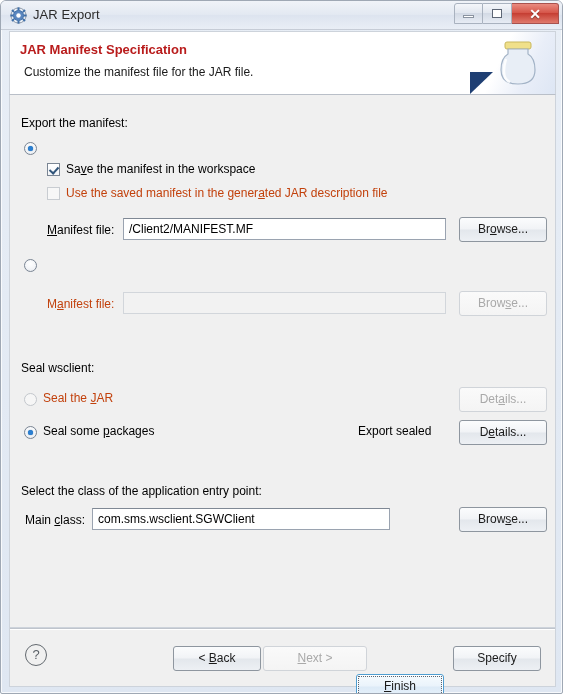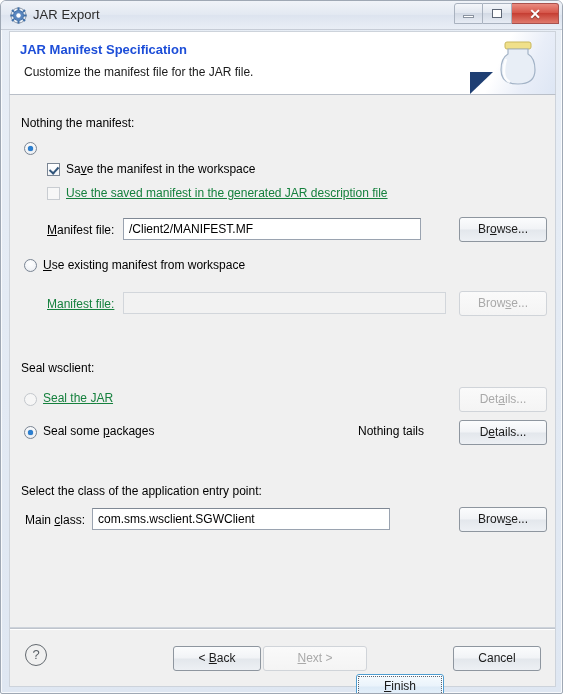--- a/index.html
+++ b/index.html
@@ -110,21 +110,21 @@
     border: 1px solid #cdd3db;
     border-bottom: none;
     box-sizing: border-box;
     overflow: hidden;
   }
   .header-title {
     position: absolute;
     left: 10px; top: 10px;
     font-size: 13px;
     font-weight: bold;
-    color: #1d4ed8;
+    color: #b91c1c;
   }
   .header-sub {
     position: absolute;
     left: 14px; top: 33px;
     font-size: 12px;
     color: #1a1a1a;
   }
   .header-art {
     position: absolute;
     right: 0; top: 0;
@@ -164,21 +164,21 @@
     border-bottom: 1px solid #ffffff;
   }
 
   
   .lbl {
     position: absolute;
     font-size: 12px;
     color: #000000;
     white-space: nowrap;
   }
-  .lbl.dim { color: #15803d; text-decoration: underline; }
+  .lbl.dim { color: #c2410c; }
 
   .radio, .checkbox {
     position: absolute;
     width: 13px; height: 13px;
     box-sizing: border-box;
   }
   .radio {
     border-radius: 50%;
     border: 1px solid #7a8593;
     background: radial-gradient(circle at 50% 35%, #ffffff 0%, #f2f4f7 60%, #dfe3e9 100%);
@@ -326,50 +326,49 @@
         <path d="M43 17 L43 22 Q36 26 36 38 Q36 52 53 52 Q70 52 70 38 Q70 26 63 22 L63 17 Z" fill="#e8eef6" stroke="#9fb0c4" stroke-width="1.2" opacity="0.95"></path>
         <path d="M41 27 Q39 33 39 39 Q39 48 45 50" fill="none" stroke="#ffffff" stroke-width="2.5" opacity="0.85"></path>
       </svg>
     </div>
     <div class="header-title">JAR Manifest Specification</div>
     <div class="header-sub">Customize the manifest file for the JAR file.</div>
   </div>
 
   <div class="body-panel">
 
-    <div class="lbl" style="left:11px; top:21px;">Nothing the manifest:</div>
+    <div class="lbl" style="left:11px; top:21px;">Export the manifest:</div>
 
     <div class="radio checked" style="left:14px; top:47px;"></div>
 
     <div class="checkbox checked" style="left:37px; top:68px;"></div>
     <div class="lbl" style="left:56px; top:67px;">Sa<span class="ul">v</span>e the manifest in the workspace</div>
 
     <div class="checkbox disabled" style="left:37px; top:92px;"></div>
     <div class="lbl dim" style="left:56px; top:91px;">Use the saved manifest in the gener<span class="ul">a</span>ted JAR description file</div>
 
     <div class="lbl" style="left:37px; top:128px;"><span class="ul">M</span>anifest file:</div>
-    <div class="textfield" style="left:113px; top:123px; width:298px;">/Client2/MANIFEST.MF</div>
+    <div class="textfield" style="left:113px; top:123px; width:323px;">/Client2/MANIFEST.MF</div>
     <div class="btn" style="left:449px; top:122px; width:88px;">Br<span class="ul">o</span>wse...</div>
 
     <div class="radio" style="left:14px; top:164px;"></div>
-    <div class="lbl" style="left:33px; top:163px;"><span class="ul">U</span>se existing manifest from workspace</div>
 
     <div class="lbl dim" style="left:37px; top:202px;">M<span class="ul">a</span>nifest file:</div>
     <div class="textfield disabled" style="left:113px; top:197px; width:323px;"></div>
     <div class="btn disabled" style="left:449px; top:196px; width:88px;">Brow<span class="ul">s</span>e...</div>
 
     <div class="lbl" style="left:11px; top:266px;">Seal wsclient:</div>
 
     <div class="radio disabled" style="left:14px; top:298px;"></div>
     <div class="lbl dim" style="left:33px; top:296px;">Seal the <span class="ul">J</span>AR</div>
     <div class="btn disabled" style="left:449px; top:292px; width:88px;">Det<span class="ul">a</span>ils...</div>
 
     <div class="radio checked" style="left:14px; top:331px;"></div>
     <div class="lbl" style="left:33px; top:329px;">Seal some <span class="ul">p</span>ackages</div>
-    <div class="lbl" style="left:348px; top:329px;">Nothing tails</div>
+    <div class="lbl" style="left:348px; top:329px;">Export sealed</div>
     <div class="btn" style="left:449px; top:325px; width:88px;">D<span class="ul">e</span>tails...</div>
 
     <div class="lbl" style="left:11px; top:389px;">Select the class of the application entry point:</div>
 
     <div class="lbl" style="left:15px; top:418px;">Main <span class="ul">c</span>lass:</div>
     <div class="textfield" style="left:82px; top:413px; width:298px;">com.sms.wsclient.SGWClient</div>
     <div class="btn" style="left:449px; top:412px; width:88px;">Brow<span class="ul">s</span>e...</div>
   </div>
 
   <div class="footer">
@@ -377,15 +376,15 @@
   </div>
 
   <div class="help-icon">?</div>
 
   <div class="btn" style="left:172px; top:645px; width:88px;">&lt; <span class="ul">B</span>ack</div>
   <div class="btn disabled" style="left:262px; top:645px; width:104px;"><span class="ul">N</span>ext &gt;</div>
   <div class="btn default" style="left:355px; top:645px; width:88px;">
     <span class="focus-ring"></span>
     <span style="position:relative;"><span class="ul">F</span>inish</span>
   </div>
-  <div class="btn" style="left:452px; top:645px; width:88px;">Cancel</div>
+  <div class="btn" style="left:452px; top:645px; width:88px;">Specify</div>
 
 </div>
 
 </body></html>

